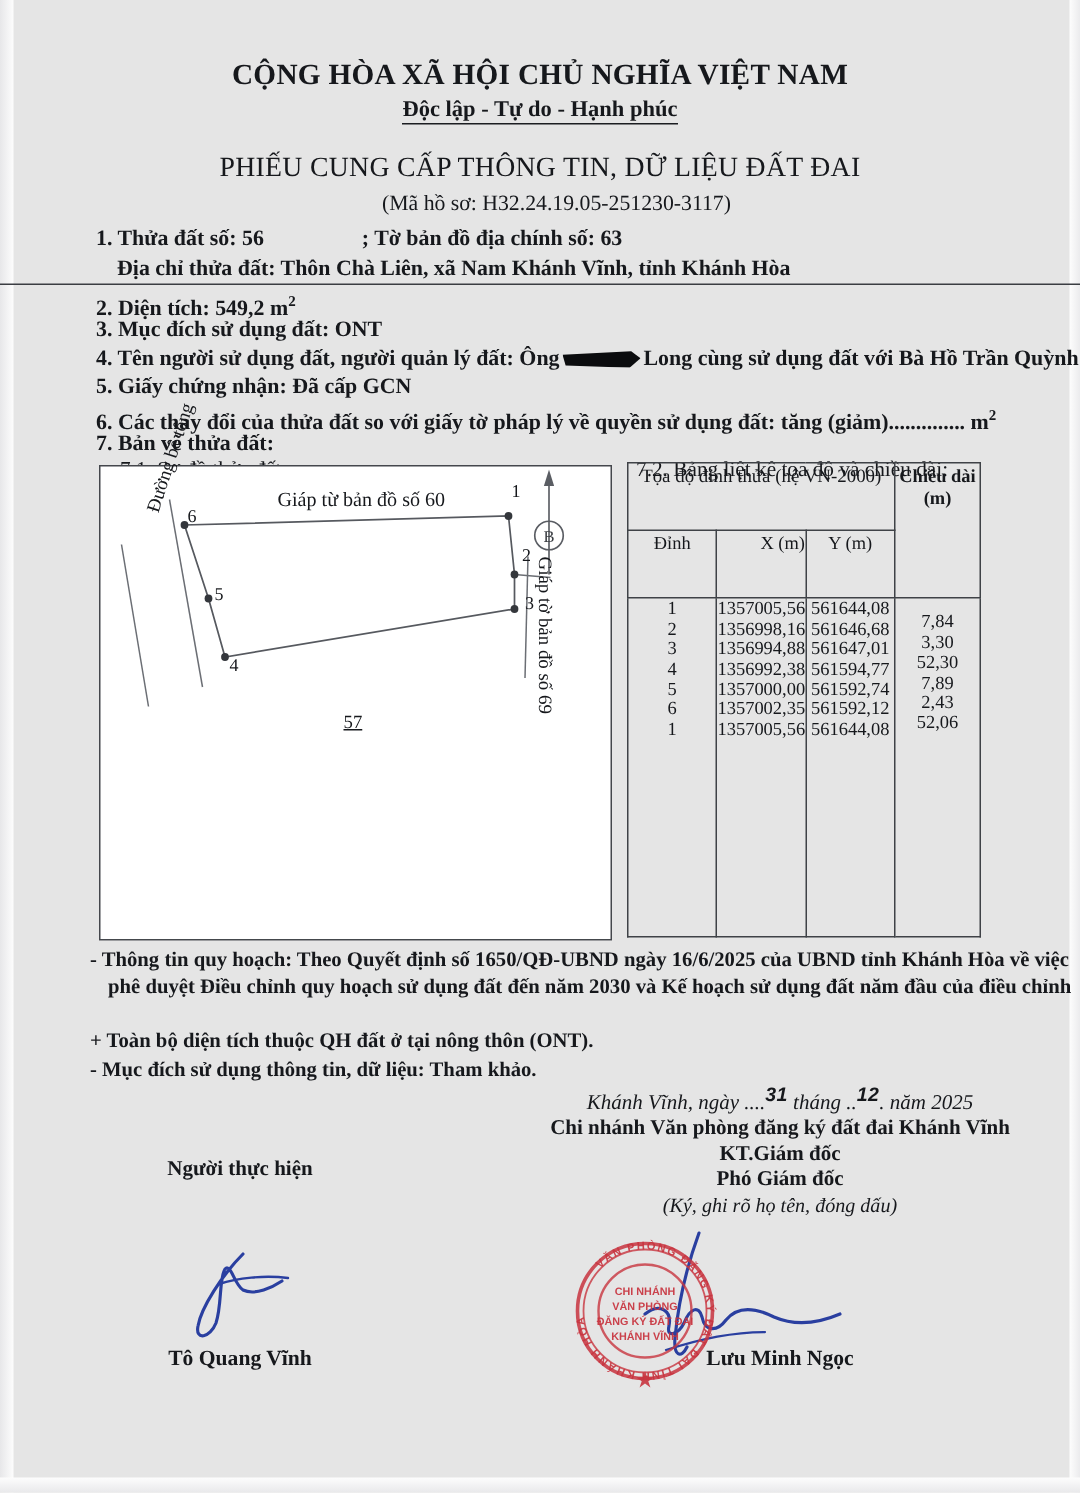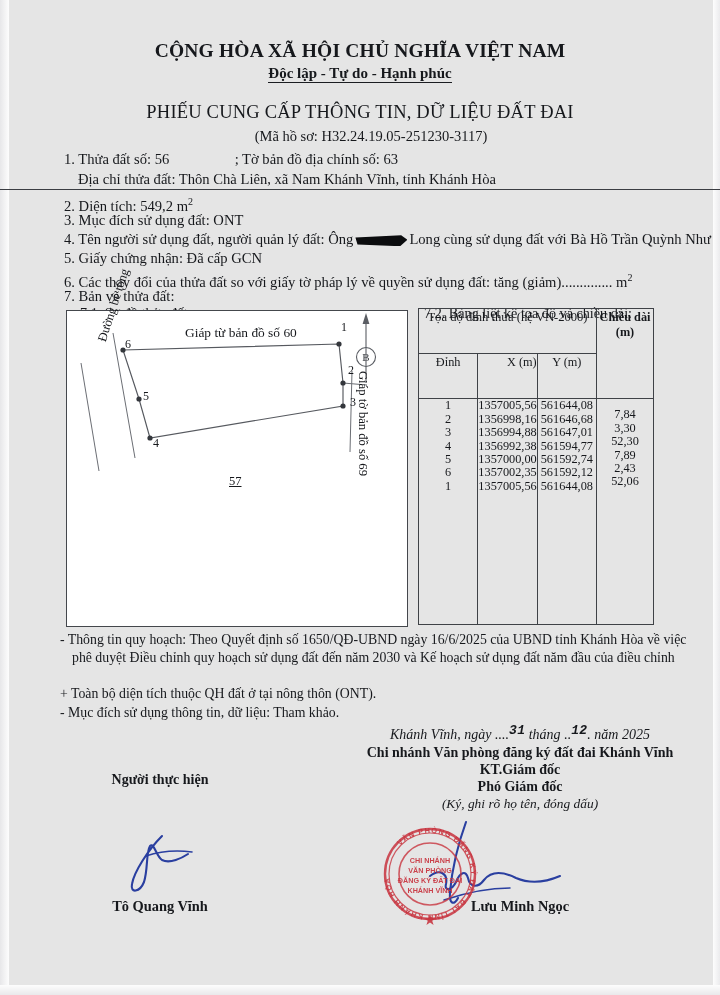--- a/index.html
+++ b/index.html
@@ -31,21 +31,21 @@
   .doc-title{
     position:absolute;left:0;top:102px;width:720px;
     font-size:18.5px;font-weight:normal;letter-spacing:.2px;
   }
   .doc-code{
     position:absolute;left:0;top:128px;width:720px;font-size:14.5px;margin-left:11px;
   }
 
   .hr-full{position:absolute;left:0;width:720px;height:0;border-top:1.1px solid #3a3d42;}
 
-  .body-txt{position:absolute;font-size:14.6px;line-height:19px;white-space:nowrap;}
+  .body-txt{position:absolute;font-size:14.6px;line-height:19px;white-space:nowrap;font-weight:bold;}
   .sup{font-size:10px;vertical-align:super;}
   .redact{display:inline-block;width:52px;height:11px;background:#0b0c0e;vertical-align:middle;
           margin:0 2px;border-radius:1px;
           clip-path:polygon(0% 22%,88% 0%,100% 42%,86% 100%,4% 86%);}
 
   
   .draw-box{position:absolute;left:66px;top:310px;width:340px;height:315px;border:1.1px solid #44474c;background:#fff;}
   .draw-box svg{position:absolute;left:0;top:0;}
   .rot-left{
     position:absolute;font-size:12.6px;white-space:nowrap;
@@ -68,21 +68,21 @@
   .cell-list{padding-top:2px;line-height:13.4px;}
   .cell-list div{line-height:13.4px;}
 
   .sec-label{position:absolute;font-size:14.2px;}
 
   
   .sig{position:absolute;text-align:center;white-space:nowrap;}
   .italic{font-style:italic;}
   .bold{font-weight:bold;}
   .dateline{position:absolute;left:330px;top:727px;width:380px;text-align:center;font-style:italic;font-size:14px;}
-  .hand{font-family:Liberation Mono, monospace;font-style:italic;font-weight:bold;font-size:13px;
+  .hand{font-family:Liberation Sans, sans-serif;font-style:italic;font-weight:bold;font-size:13px;
         position:relative;top:-5px;letter-spacing:.3px;}
   .dots{letter-spacing:0px;}
 
   
   .stamp{position:absolute;left:378px;top:822px;width:104px;height:104px;}
   .stamp svg{display:block;}
   .sigmark{position:absolute;}
 </style>
 </head>
 <body>

